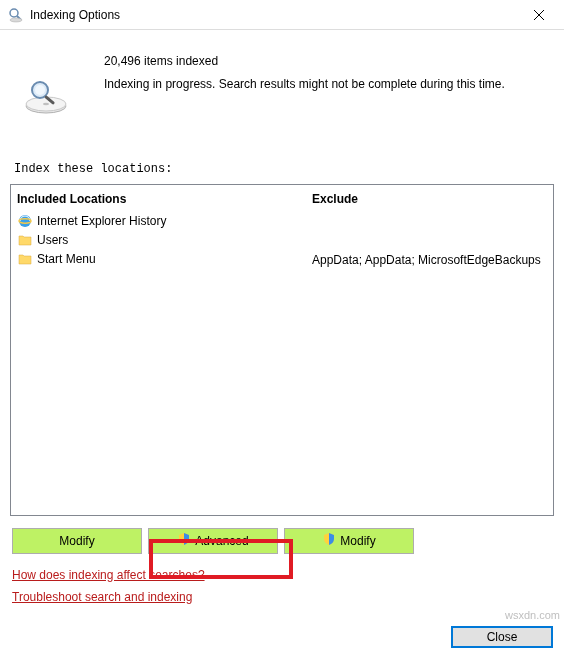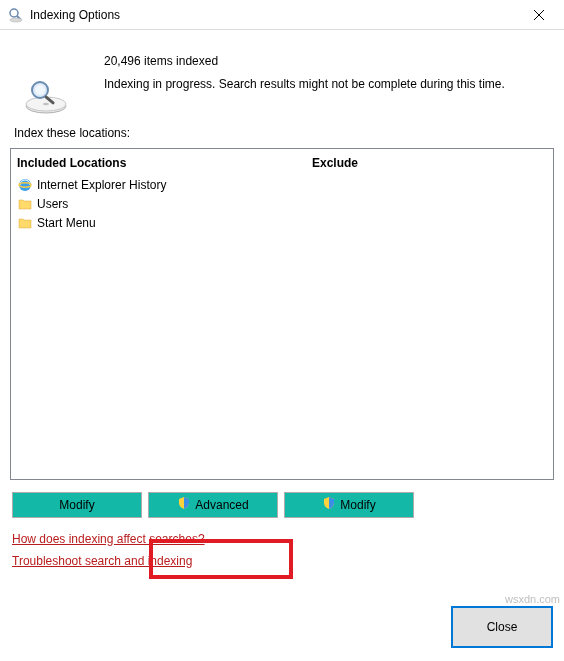--- a/index.html
+++ b/index.html
@@ -34,21 +34,21 @@
   }
   .content { padding: 0 10px; }
   .status-block { padding: 20px 0 10px 94px; line-height: 1.9; }
   .status-block .row1 { }
   .status-block .row2 { }
   .big-icon {
     position: absolute;
     left: 22px; top: 78px;
     width: 48px; height: 36px;
   }
-  .section-label { margin: 20px 0 8px 4px; }
+  .section-label { margin: 56px 0 8px 4px; font-family: Liberation Mono, monospace; }
   .locations {
     border: 1px solid #828790;
     height: 332px;
     display: flex;
   }
   .col {
     flex: 1;
     padding: 4px 6px;
   }
   .col + .col { border-left: none; }
@@ -62,21 +62,21 @@
   .exclude-val { padding-top: 2px; }
   .buttons-row {
     display: flex;
     gap: 6px;
     margin-top: 12px;
     padding: 0 2px;
   }
   .btn {
     flex: 0 0 130px;
     height: 26px;
-    background: #14b8a6;
+    background: #bef264;
     border: 1px solid #adadad;
     display: flex;
     align-items: center;
     justify-content: center;
     gap: 4px;
     font-family: inherit;
     font-size: 12px;
     cursor: pointer;
   }
   .highlight-box {
@@ -92,30 +92,30 @@
     margin-bottom: 8px;
     cursor: pointer;
     width: fit-content;
   }
   .footer {
     position: absolute;
     right: 12px;
     bottom: 14px;
   }
   .close-btn {
-    width: 100px; height: 40px;
+    width: 100px; height: 20px;
     background: #e1e1e1;
     border: 1px solid #0078d7;
     outline: 1px solid #0078d7;
     font-family: inherit; font-size: 12px;
     cursor: pointer;
   }
   .watermark {
     position: absolute;
-    right: 4px; bottom: 56px;
+    right: 4px; bottom: 40px;
     font-size: 11px; color: #bfbfbf;
     writing-mode: horizontal-tb;
   }
 </style>
 </head>
 <body>
 
 <div class="titlebar">
   <span class="title-icon">
     <svg width="16" height="16" viewBox="0 0 16 16">
@@ -184,20 +184,21 @@
             </svg>
         </span>
         <span>Start Menu</span>
       </div>
     </div>
 
     <div class="col">
       <div class="col-header">Exclude</div>
       <div class="loc-row exclude-val"></div>
       <div class="loc-row exclude-val"></div>
+      <div class="loc-row exclude-val">AppData; AppData; MicrosoftEdgeBackups</div>
     </div>
   </div>
 
   <div class="buttons-row">
     <button class="btn">
       <span>Modify</span>
     </button>
     <button class="btn">
       <span>
         <svg width="14" height="14" viewBox="0 0 14 14">

